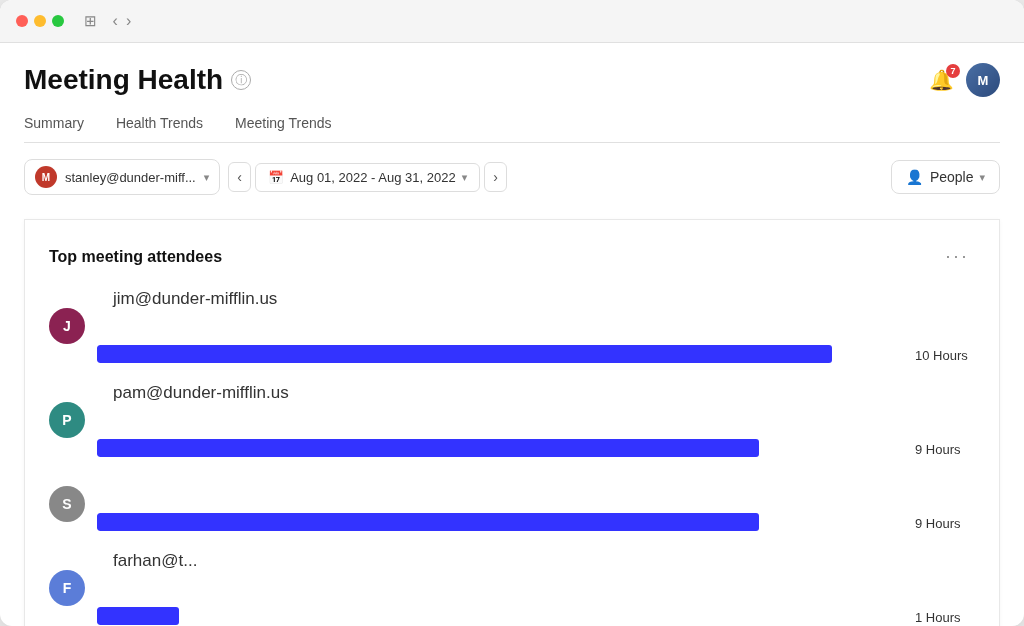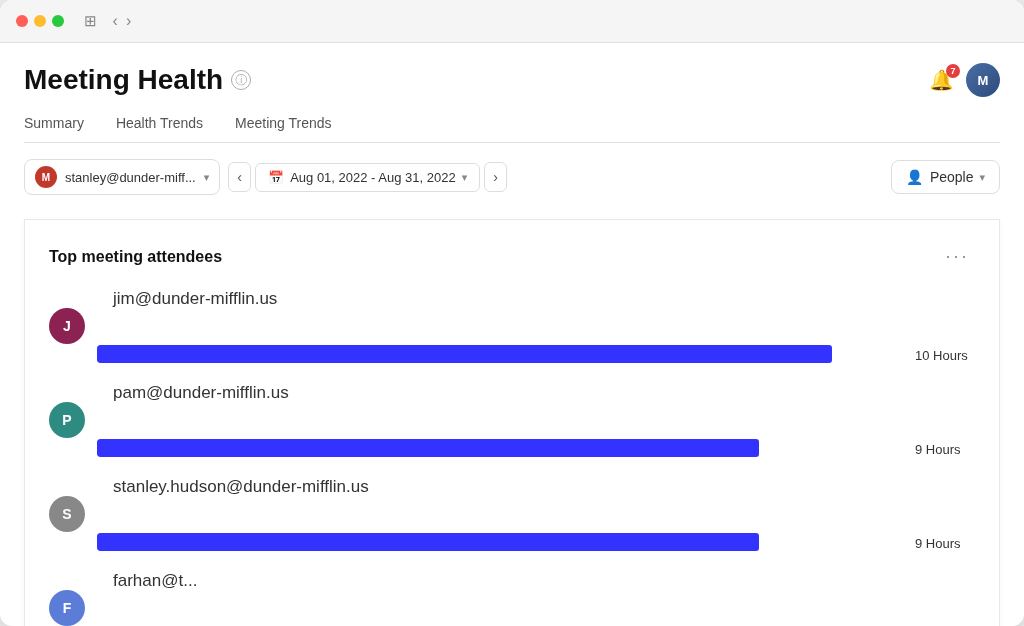--- a/index.html
+++ b/index.html
@@ -378,21 +378,20 @@
               <span class="bar-label">9 Hours</span>
             </div>
           </div>
         </div>
 
         <div class="attendee-row">
           <div class="attendee-avatar" style="background:#888888">
             <span>S</span>
           </div>
           <div class="attendee-info">
-            <div class="attendee-email">stanley.hudson@dunder-mifflin.us</div>
             <div class="bar-row">
               <div class="bar-track">
                 <div class="bar-fill" style="width:81%"></div>
               </div>
               <span class="bar-label">9 Hours</span>
             </div>
           </div>
         </div>
 
         <div class="attendee-row">

